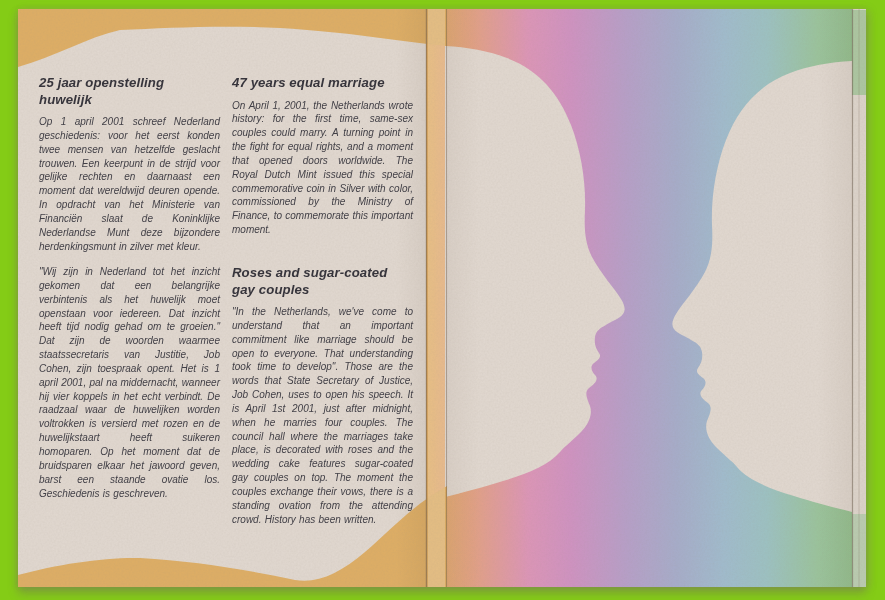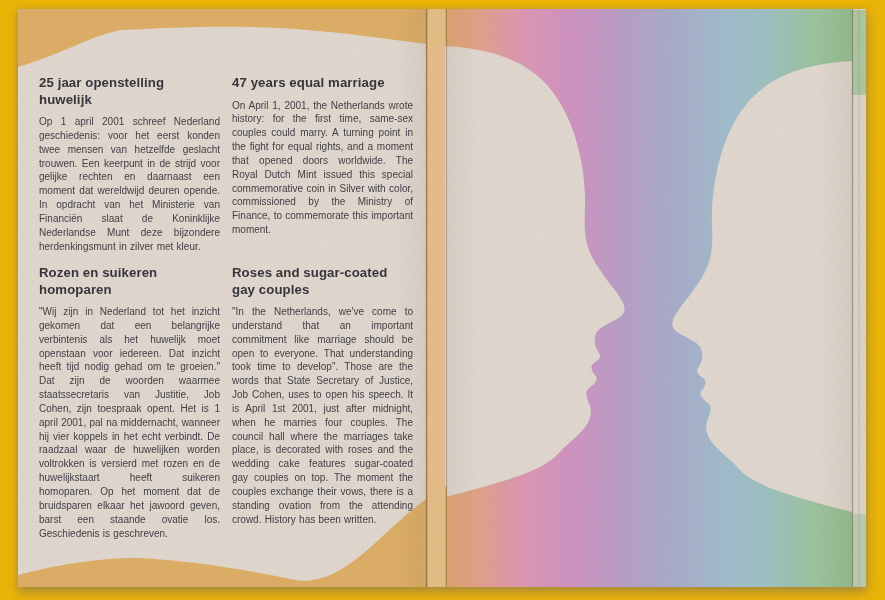--- a/index.html
+++ b/index.html
@@ -1,19 +1,20 @@
 <!DOCTYPE html>
 <html><head>
 <meta charset="utf-8">
 <style>
   html,body{margin:0;padding:0;background:#eceae7;}
   #stage{
     position:relative;width:885px;height:600px;overflow:hidden;
-    background:#eab308;
+    background:#84cc16;
     font-family:"Liberation Sans","DejaVu Sans",sans-serif;
+    font-style:italic;
   }
   #booklet{
     position:absolute;left:18px;top:9px;width:848px;height:578px;
     background:#e2d9d1;
     box-shadow:0 6px 9px rgba(115,105,95,.45), 4px 0 7px rgba(140,130,120,.22), -2px 0 5px rgba(140,130,120,.2);
   }
   #art{position:absolute;left:0;top:0;width:848px;height:578px;display:block;}
   .sec{position:absolute;width:181px;}
   .sec h2{
     margin:0 0 7px 0;font-size:13.2px;line-height:16.5px;font-weight:bold;
@@ -117,21 +118,20 @@
       <h2>25 jaar openstelling huwelijk</h2>
       <p>Op 1 april 2001 schreef Nederland geschiedenis: voor het eerst konden twee mensen van hetzelfde geslacht trouwen. Een keerpunt in de strijd voor gelijke rechten en daarnaast een moment dat wereldwijd deuren opende. In opdracht van het Ministerie van Financiën slaat de Koninklijke Nederlandse Munt deze bijzondere herdenkingsmunt in zilver met kleur.</p>
     </div>
 
     <div class="sec col2 row1">
       <h2>47 years equal marriage</h2>
       <p>On April 1, 2001, the Netherlands wrote history: for the first time, same-sex couples could marry. A turning point in the fight for equal rights, and a moment that opened doors worldwide. The Royal Dutch Mint issued this special commemorative coin in Silver with color, commissioned by the Ministry of Finance, to commemorate this important moment.</p>
     </div>
 
     <div class="sec col1 row2">
-      <h2>Rozen en suikeren homoparen</h2>
       <p>"Wij zijn in Nederland tot het inzicht gekomen dat een belangrijke verbintenis als het huwelijk moet openstaan voor iedereen. Dat inzicht heeft tijd nodig gehad om te groeien." Dat zijn de woorden waarmee staatssecretaris van Justitie, Job Cohen, zijn toespraak opent. Het is 1 april 2001, pal na middernacht, wanneer hij vier koppels in het echt verbindt. De raadzaal waar de huwelijken worden voltrokken is versierd met rozen en de huwelijkstaart heeft suikeren homoparen. Op het moment dat de bruidsparen elkaar het jawoord geven, barst een staande ovatie los. Geschiedenis is geschreven.</p>
     </div>
 
     <div class="sec col2 row2">
       <h2>Roses and sugar-coated gay couples</h2>
       <p>"In the Netherlands, we've come to understand that an important commitment like marriage should be open to everyone. That understanding took time to develop". Those are the words that State Secretary of Justice, Job Cohen, uses to open his speech. It is April 1st 2001, just after midnight, when he marries four couples. The council hall where the marriages take place, is decorated with roses and the wedding cake features sugar-coated gay couples on top. The moment the couples exchange their vows, there is a standing ovation from the attending crowd. History has been written.</p>
     </div>
 
   </div>
 </div>

